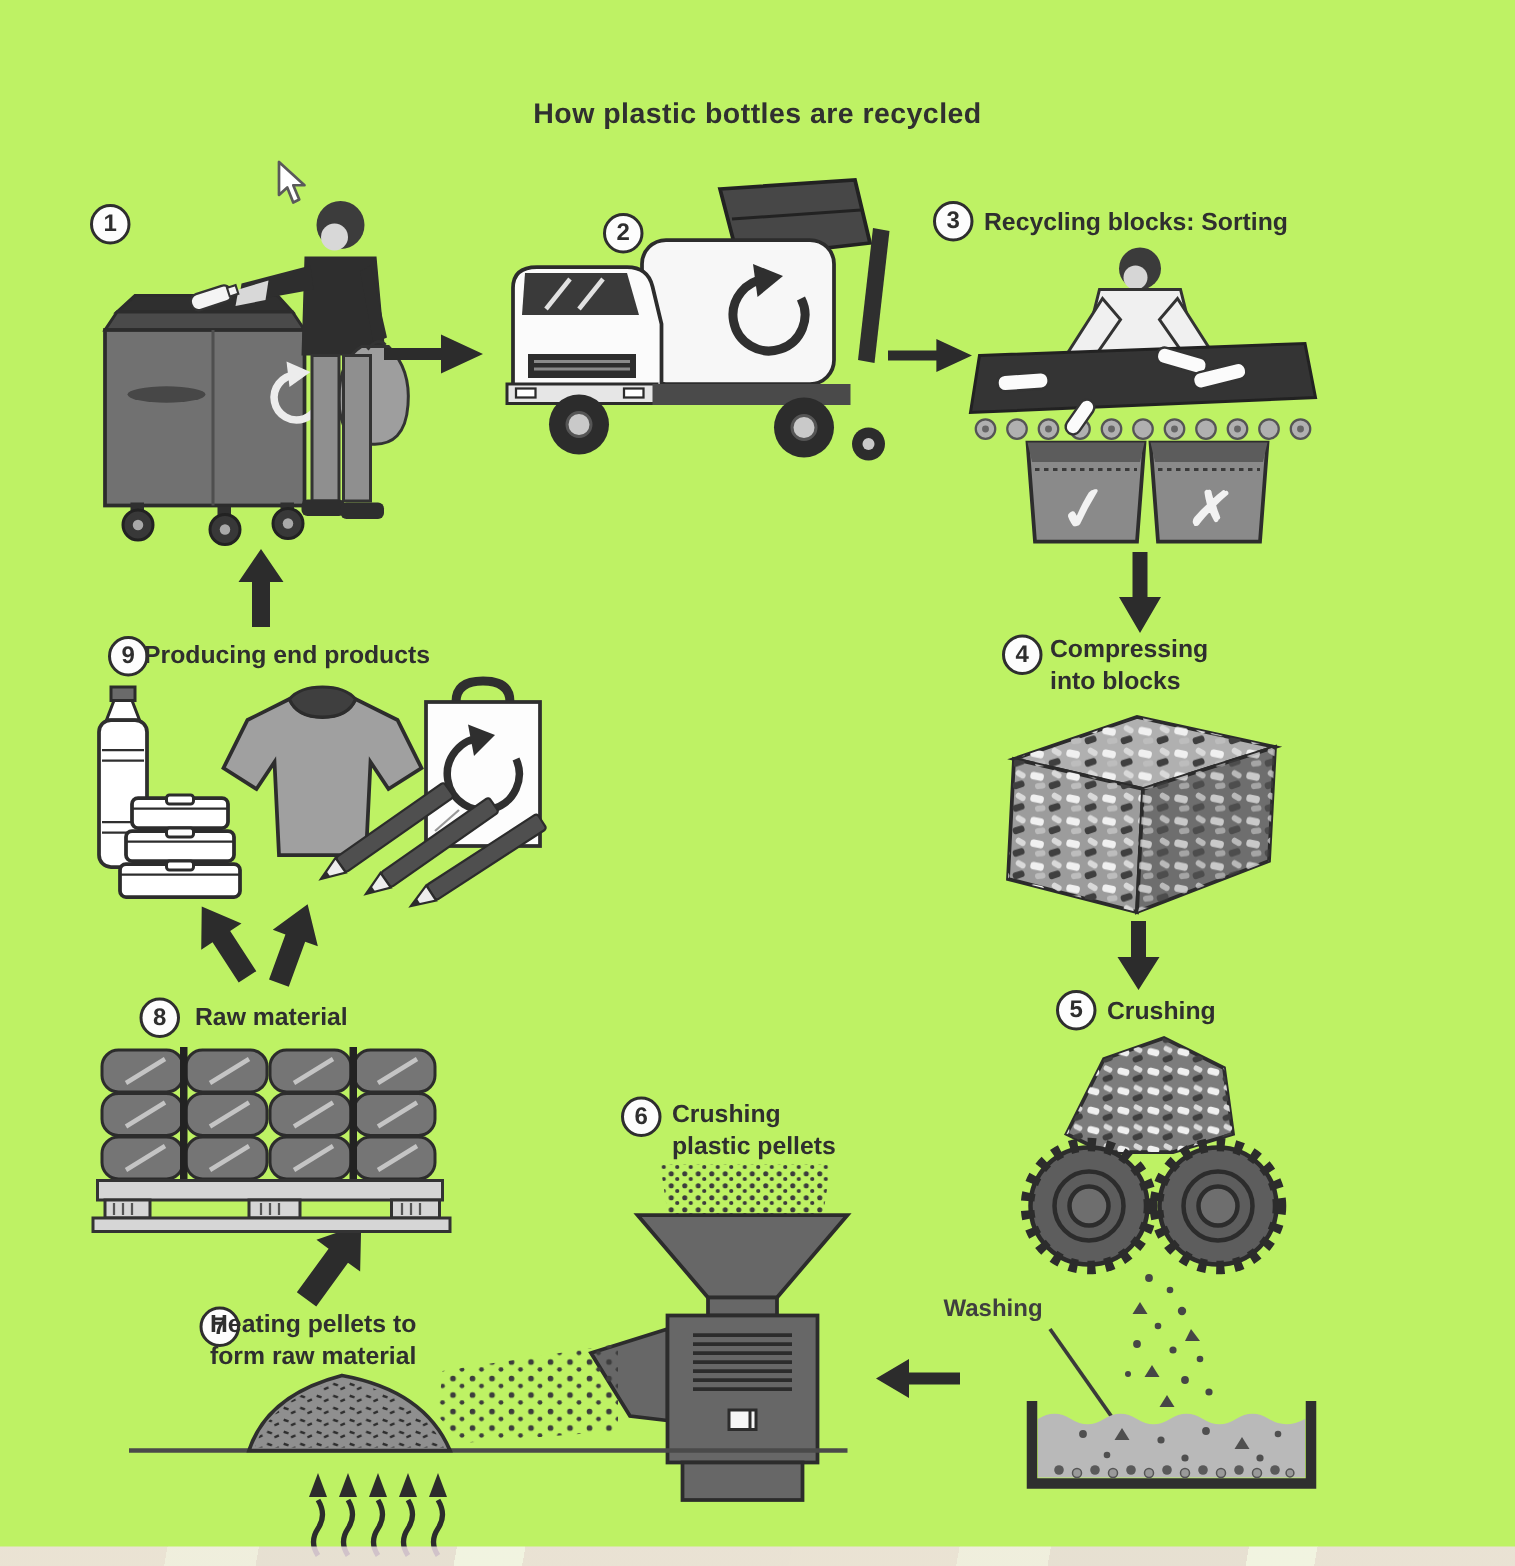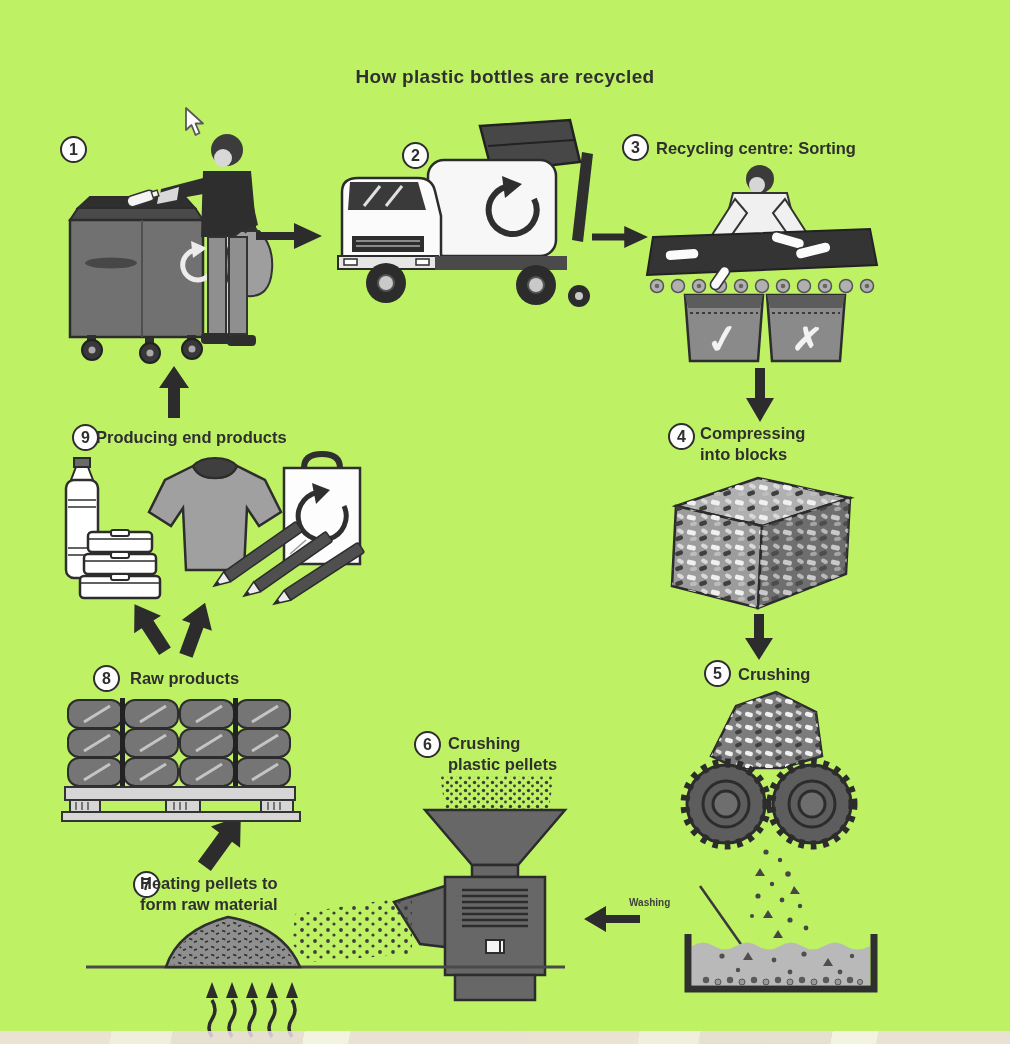--- a/index.html
+++ b/index.html
@@ -5,21 +5,21 @@
   html,body{margin:0;padding:0;background:#ffffff;}
   #canvas{position:relative;width:1010px;height:1044px;background:#bef264;overflow:hidden;
           font-family:"Liberation Sans",sans-serif;}
   .title{position:absolute;left:0;top:66px;width:100%;text-align:center;
          font-size:19px;font-weight:bold;color:#303030;letter-spacing:.3px;}
   .num{position:absolute;width:27px;height:27px;border:2.5px solid #2e2e2e;border-radius:50%;
        background:#fdfdfd;color:#2e2e2e;font-size:16px;font-weight:bold;
        display:flex;align-items:center;justify-content:center;box-sizing:border-box;}
   .lbl{position:absolute;font-size:16.5px;line-height:1.3;font-weight:bold;color:#2f2f2f;white-space:pre-line;}
   .lbl.center{text-align:left;}
-  .washing{position:absolute;font-size:10px;font-weight:bold;color:#3f3f3f;margin-top:33px;}
+  .washing{position:absolute;font-size:16px;font-weight:bold;color:#3f3f3f;}
   svg{position:absolute;overflow:visible;}
   .watermark{position:absolute;left:0;right:0;bottom:0;height:13px;
     background:repeating-linear-gradient(100deg,
       #f2e0e7 0px 110px, #f8eef2 110px 170px, #eeddE5 170px 300px,
       #faf4f6 300px 345px, #f1dfe7 345px 520px);opacity:.85;}
 </style>
 </head>
 <body>
 
 <div id="canvas">
@@ -29,26 +29,26 @@
   <div class="num" style="left:60px;top:136px">1</div>
   <div class="num" style="left:402px;top:142px">2</div>
   <div class="num" style="left:622px;top:134px">3</div>
   <div class="num" style="left:668px;top:423px">4</div>
   <div class="num" style="left:704px;top:660px">5</div>
   <div class="num" style="left:414px;top:731px">6</div>
   <div class="num" style="left:133px;top:871px">7</div>
   <div class="num" style="left:93px;top:665px">8</div>
   <div class="num" style="left:72px;top:424px">9</div>
 
-  <div class="lbl" style="left:656px;top:138px;white-space:nowrap">Recycling centre: Sorting</div>
+  <div class="lbl" style="left:656px;top:138px;white-space:nowrap">Recycling blocks: Sorting</div>
   <div class="lbl center" style="left:700px;top:423px;width:122px">Compressing into blocks</div>
   <div class="lbl" style="left:738px;top:664px;white-space:nowrap">Crushing</div>
   <div class="lbl center" style="left:448px;top:733px;width:115px">Crushing plastic pellets</div>
   <div class="lbl center" style="left:140px;top:873px;width:172px">Heating pellets to form raw material</div>
-  <div class="lbl" style="left:130px;top:668px;white-space:nowrap">Raw products</div>
+  <div class="lbl" style="left:130px;top:668px;white-space:nowrap">Raw material</div>
   <div class="lbl" style="left:96px;top:427px;white-space:nowrap">Producing end products</div>
   <div class="washing" style="left:629px;top:864px">Washing</div>
 
   <svg style="left:45px;top:105px" width="245" height="255" viewBox="0 0 245 255">
     <g>
       <polygon points="33,103 150,103 140,92 45,92" fill="#2f2f2f" stroke="#2c2c2c" stroke-width="2"></polygon>
       <polygon points="25,115 158,115 150,103 33,103" fill="#4a4a4a" stroke="#2c2c2c" stroke-width="2"></polygon>
       <rect x="25" y="115" width="133" height="117" fill="#717171" stroke="#2c2c2c" stroke-width="2.5"></rect>
       <line x1="97" y1="115" x2="97" y2="232" stroke="#4f4f4f" stroke-width="2"></line>
       <ellipse cx="66" cy="158" rx="26" ry="5.5" fill="#474747"></ellipse>

